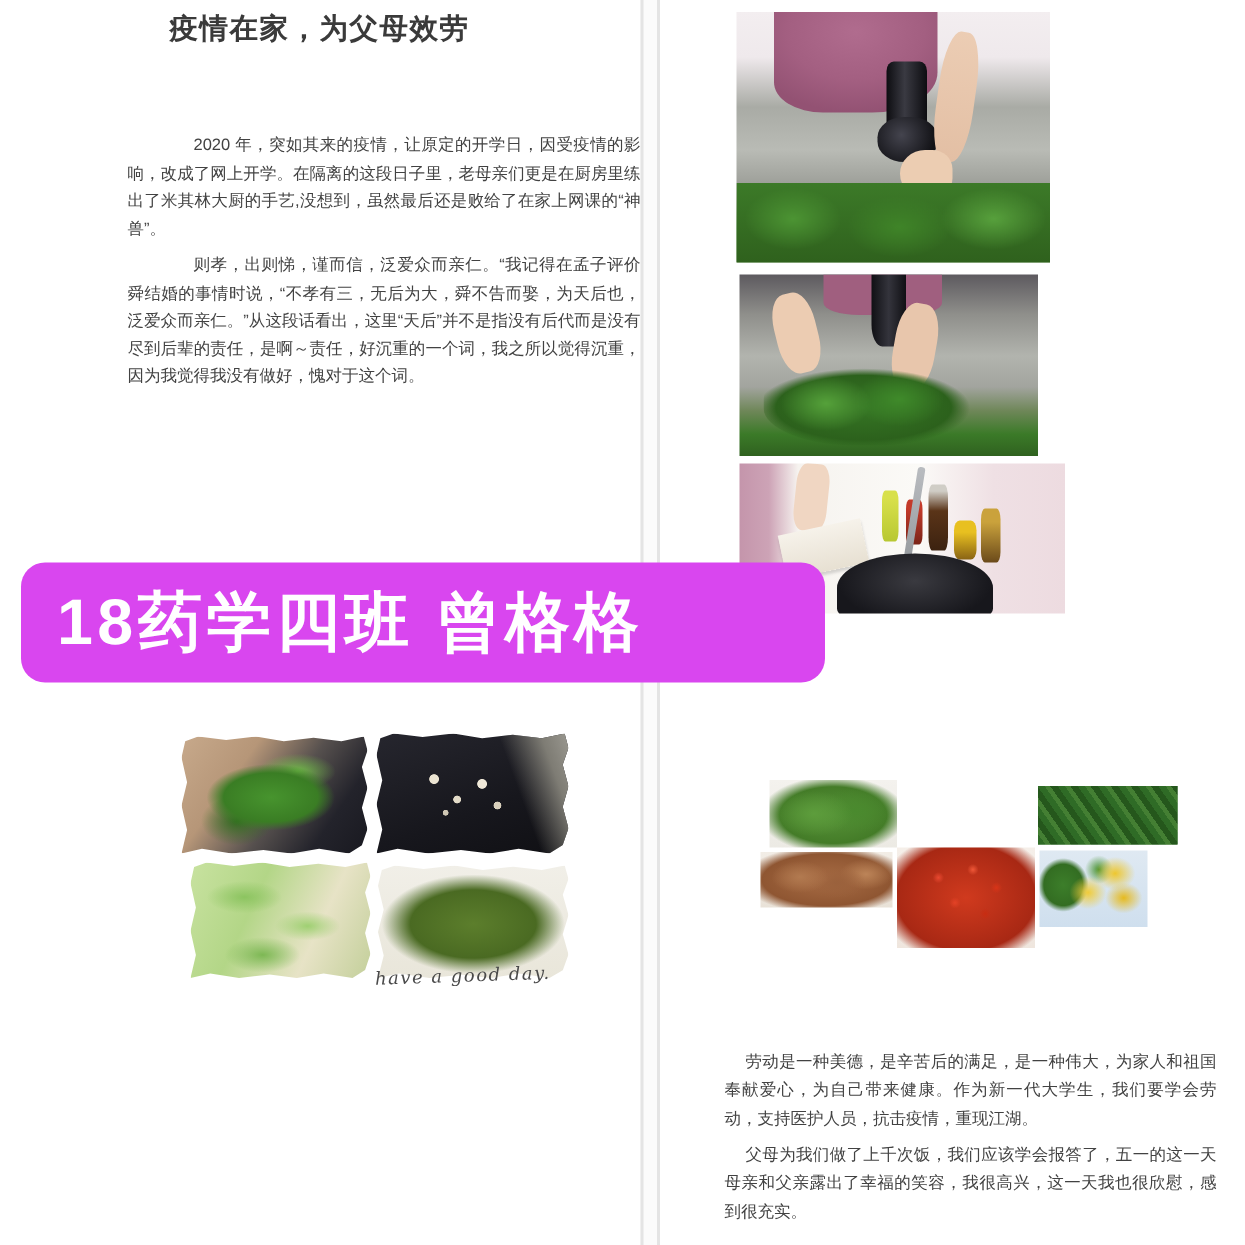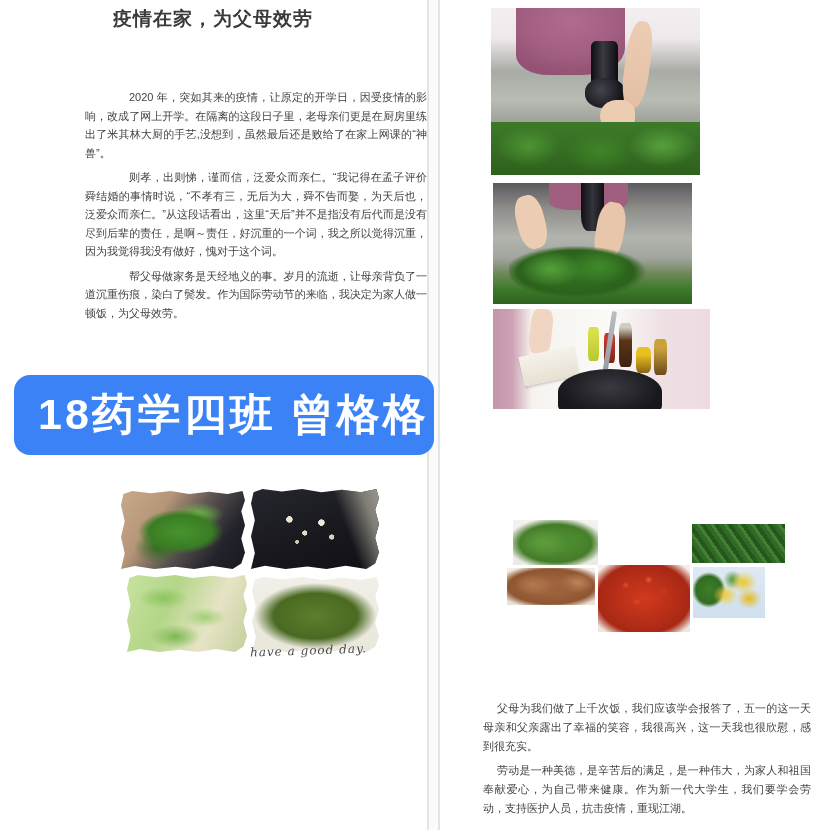--- a/index.html
+++ b/index.html
@@ -20,22 +20,22 @@
   .textblock{position:absolute;font-size:11px;line-height:18.5px;text-align:justify;color:#424242;margin-top:44px;}
   .textblock p{margin:0 0 6px 0;}
   .tb-left{left:85px;top:44px;width:342px;}
   .tb-left p{text-indent:44px;}
   .tb-left-bottom{left:85px;top:696px;width:342px;}
   .tb-left-bottom p{text-indent:44px;}
   .tb-right{left:483px;top:655px;width:328px;line-height:19px;}
   .tb-right p{text-indent:14px;margin:0 0 5px 0;}
   
   .banner{
-    position:absolute;left:14px;top:375px;width:420px;height:80px;
-    background:#3b82f6;border-radius:16px;display:flex;align-items:center;
+    position:absolute;left:14px;top:375px;width:536px;height:80px;
+    background:#d946ef;border-radius:16px;display:flex;align-items:center;
     padding-left:24px;box-sizing:border-box;z-index:5;
   }
   .banner span{
     color:#ffffff;font-size:43px;font-weight:bold;letter-spacing:3px;white-space:nowrap;
   }
   
   .photo{position:absolute;overflow:hidden;}
   .photo>div{position:absolute;}
   
   .torn{
@@ -164,21 +164,20 @@
 
 <div class="canvas">
 
   <div class="divider"></div>
 
   <div class="doc-title">疫情在家，为父母效劳</div>
 
   <div class="textblock tb-left">
     <p>2020 年，突如其来的疫情，让原定的开学日，因受疫情的影响，改成了网上开学。在隔离的这段日子里，老母亲们更是在厨房里练出了米其林大厨的手艺,没想到，虽然最后还是败给了在家上网课的“神兽”。</p>
     <p>则孝，出则悌，谨而信，泛爱众而亲仁。“我记得在孟子评价舜结婚的事情时说，“不孝有三，无后为大，舜不告而娶，为天后也，泛爱众而亲仁。”从这段话看出，这里“天后”并不是指没有后代而是没有尽到后辈的责任，是啊～责任，好沉重的一个词，我之所以觉得沉重，因为我觉得我没有做好，愧对于这个词。</p>
-    <p>帮父母做家务是天经地义的事。岁月的流逝，让母亲背负了一道沉重伤痕，染白了鬓发。作为国际劳动节的来临，我决定为家人做一顿饭，为父母效劳。</p>
   </div>
 
   <div class="banner">
     <span>18药学四班 曾格格</span>
   </div>
 
   <div class="collage-left">
     <div class="photo torn cl-tl"></div>
     <div class="photo torn cl-tr"></div>
     <div class="photo torn cl-bl"></div>
@@ -217,17 +216,17 @@
   </div>
 
   <div class="photo d-pepper"></div>
   <div class="photo d-soup"></div>
   <div class="photo d-longbeans"></div>
   <div class="photo d-meat"></div>
   <div class="photo d-crayfish"></div>
   <div class="photo d-eggs"></div>
 
   <div class="textblock tb-right">
+    <p>劳动是一种美德，是辛苦后的满足，是一种伟大，为家人和祖国奉献爱心，为自己带来健康。作为新一代大学生，我们要学会劳动，支持医护人员，抗击疫情，重现江湖。</p>
     <p>父母为我们做了上千次饭，我们应该学会报答了，五一的这一天母亲和父亲露出了幸福的笑容，我很高兴，这一天我也很欣慰，感到很充实。</p>
-    <p>劳动是一种美德，是辛苦后的满足，是一种伟大，为家人和祖国奉献爱心，为自己带来健康。作为新一代大学生，我们要学会劳动，支持医护人员，抗击疫情，重现江湖。</p>
   </div>
 
 </div>
 
 </body></html>

